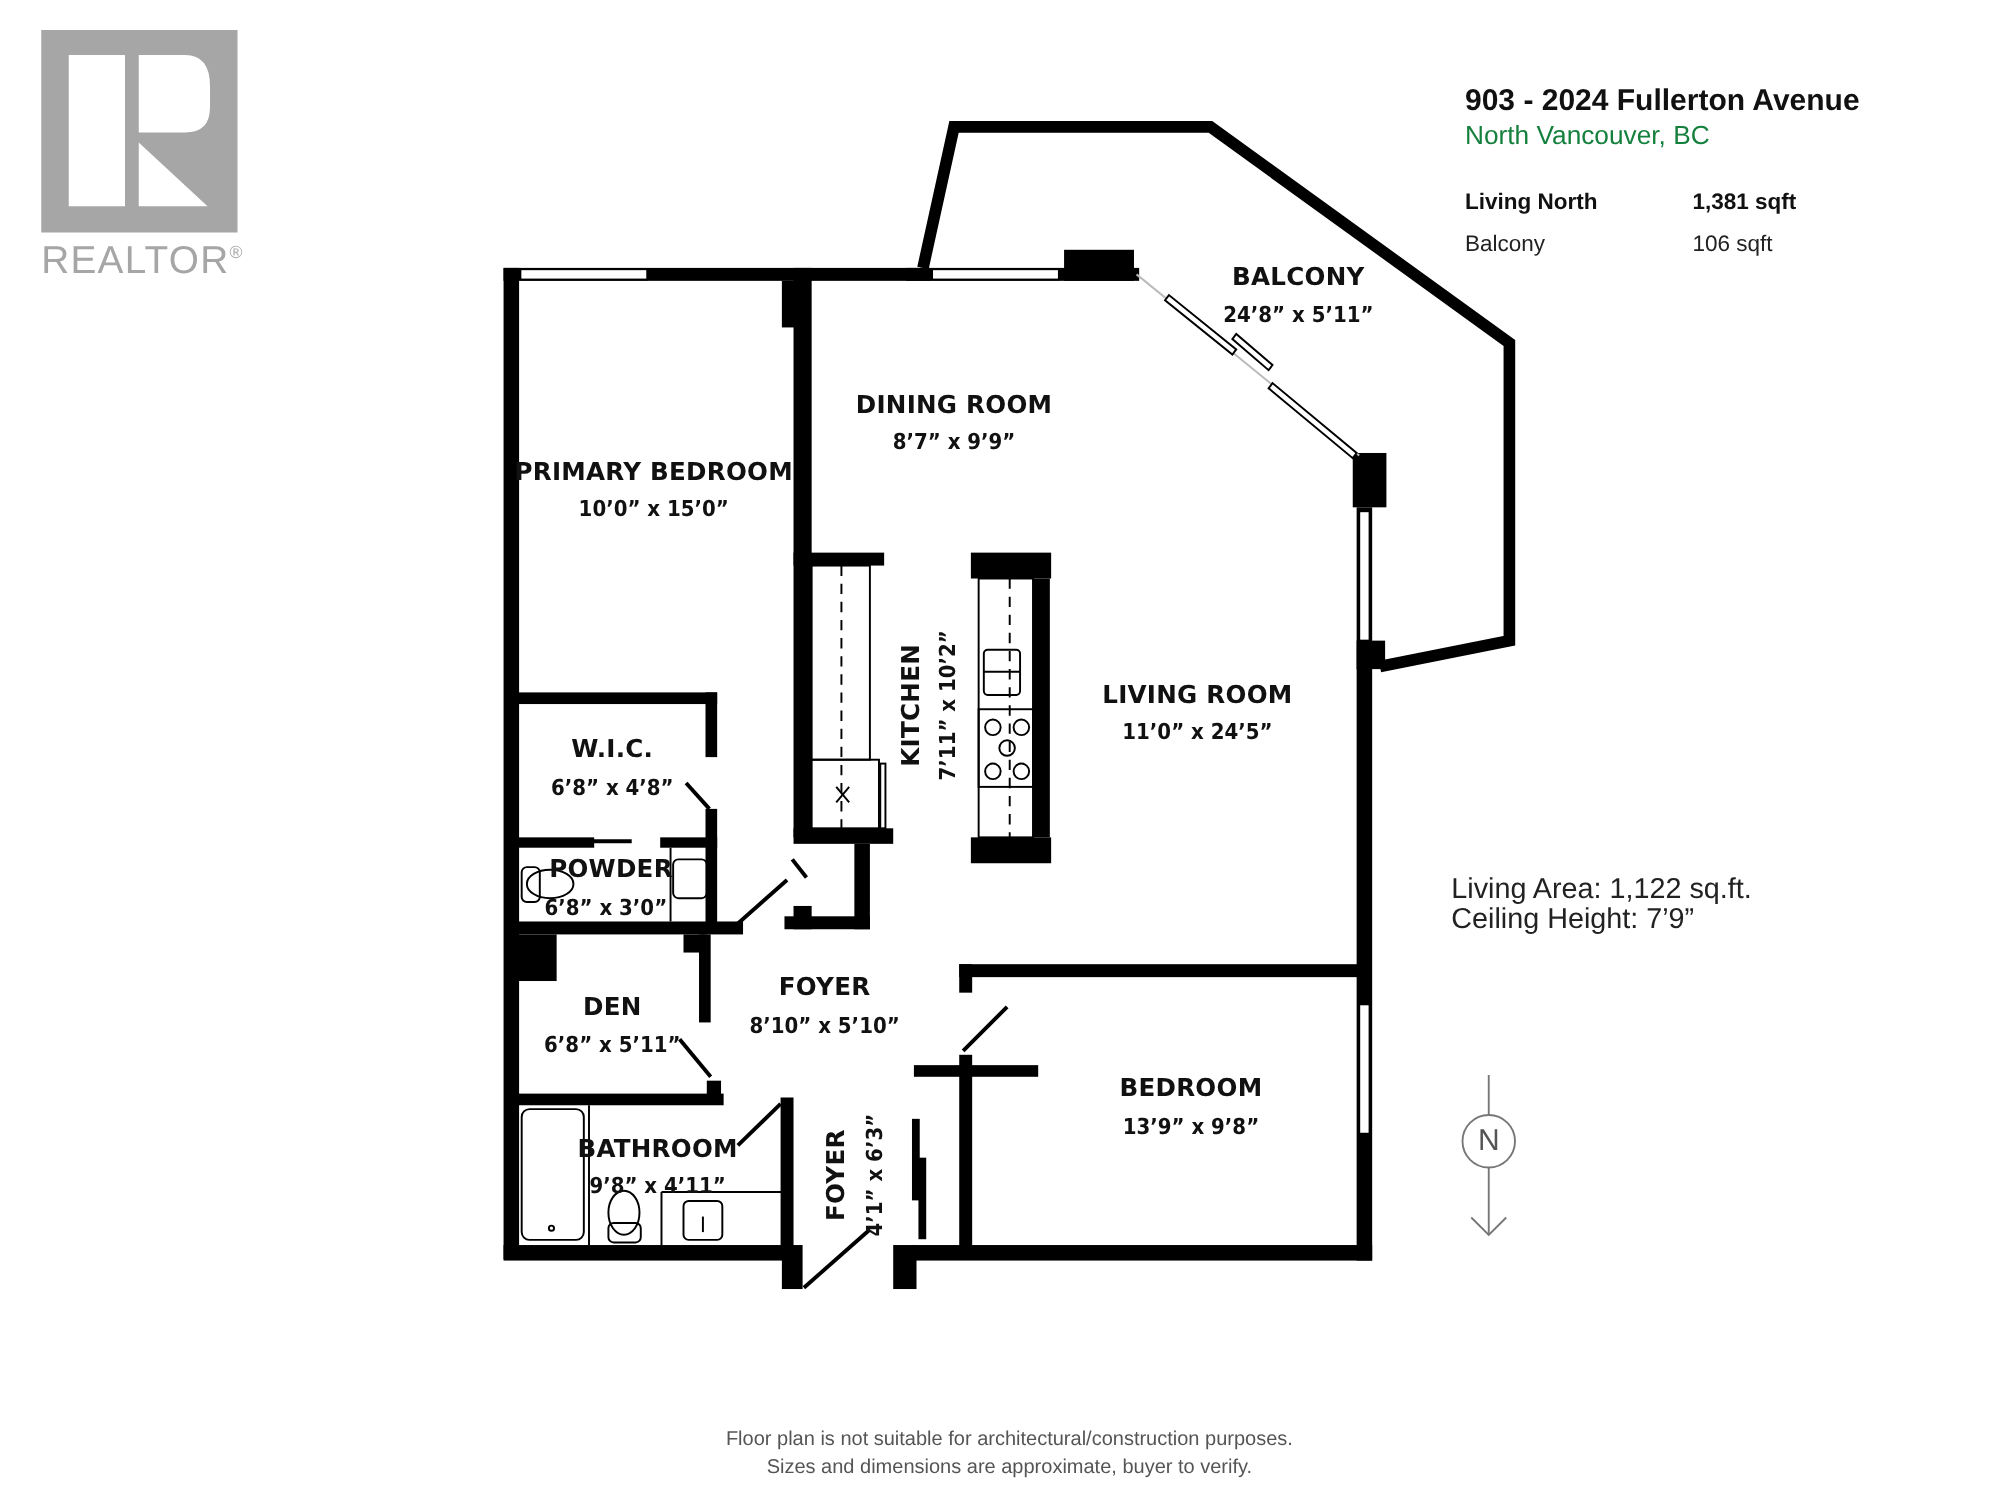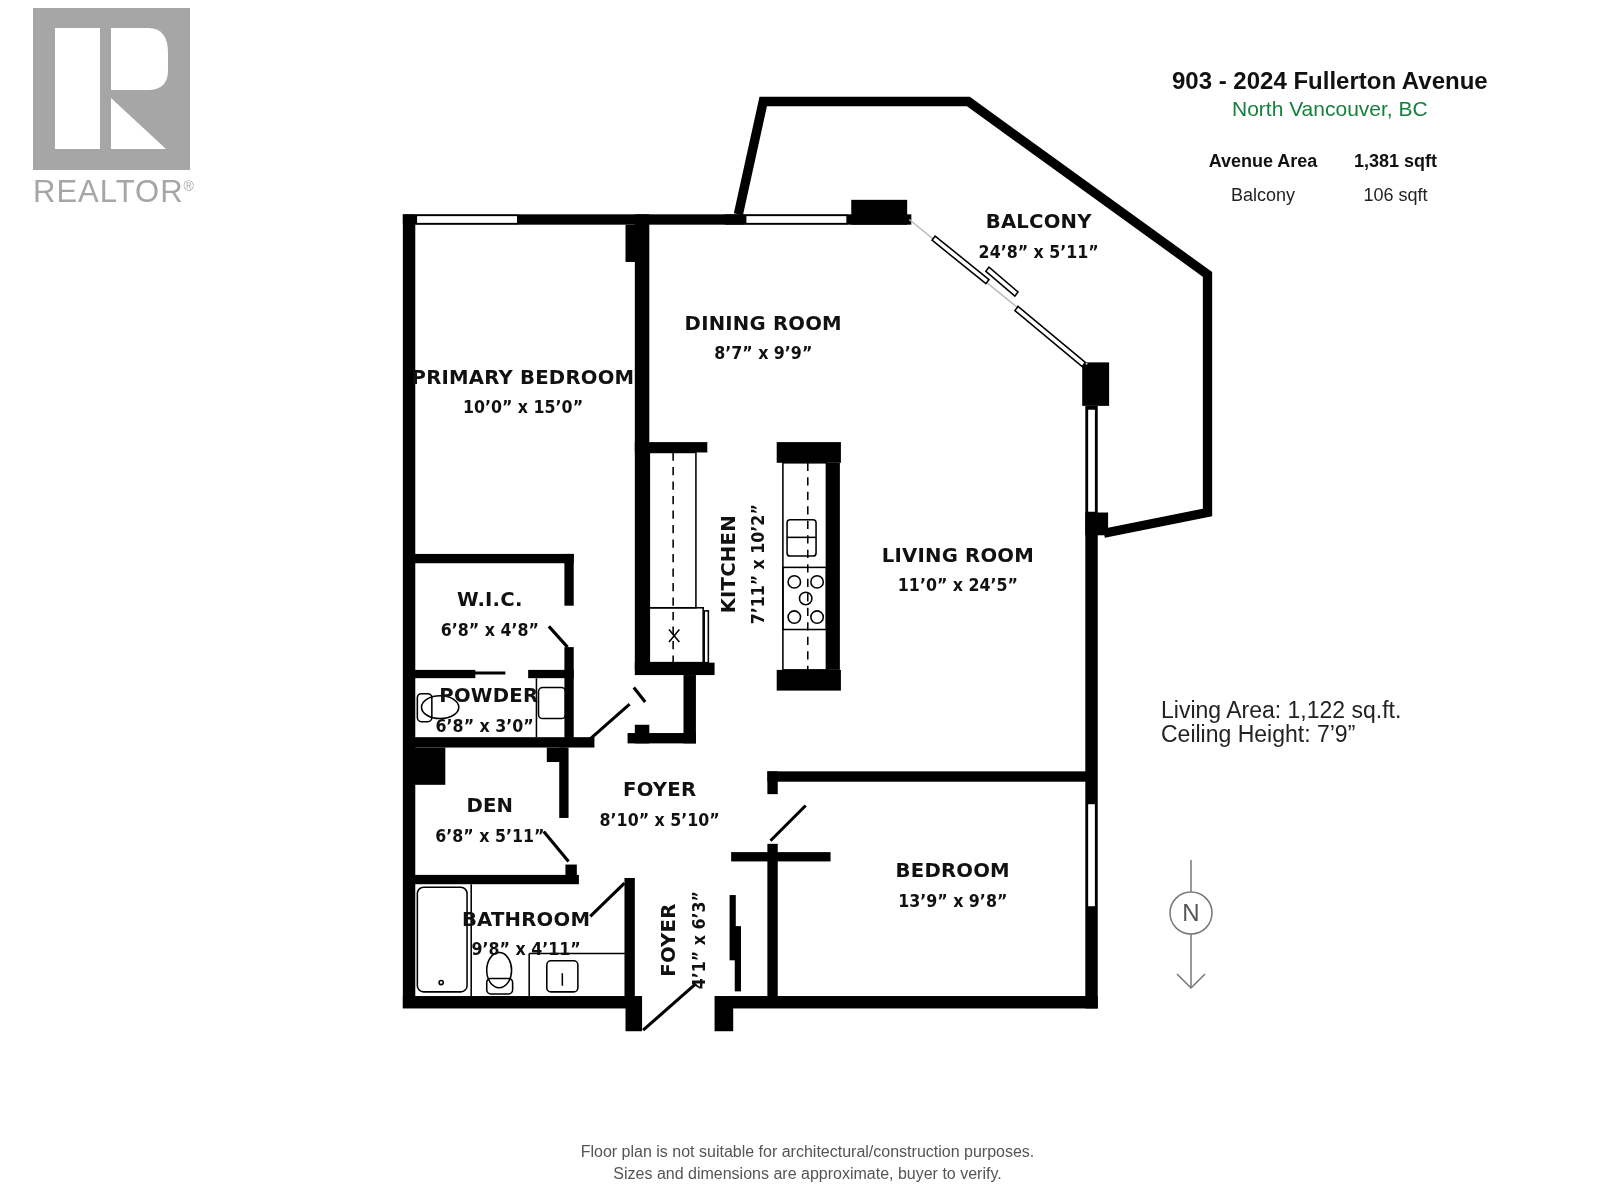--- a/index.html
+++ b/index.html
@@ -1,25 +1,25 @@
 <!DOCTYPE html>
 <html><head>
 <meta charset="utf-8">
 <style>
   html, body { margin:0; padding:0; background:#ffffff; }
   body { width:1600px; height:1200px; position:relative; overflow:hidden; font-family:"Liberation Sans", sans-serif; }
   .stage { position:absolute; left:0; top:0; width:1600px; height:1200px; }
   svg.plan { position:absolute; left:0; top:0; width:1600px; height:1200px; }
   .room-label { font-family:"DejaVu Sans", sans-serif; font-weight:bold; fill:#111; font-size:19px; letter-spacing:0.2px; }
   .room-dim { font-family:"DejaVu Sans", sans-serif; fill:#111; font-size:17px; font-weight:bold; font-stretch:condensed; }
-  .logo { position:absolute; left:33px; top:8px; width:157px; height:200px; }
+  .logo { position:absolute; left:33px; top:24px; width:157px; height:200px; }
   .logo-box { position:absolute; left:0; top:0; width:157px; height:162px; background:#a6a6a6; }
   .logo-word { position:absolute; left:0; top:166px; font-family:"Liberation Sans", sans-serif; font-size:31px; color:#a6a6a6; letter-spacing:1px; }
   .logo-reg { font-size:14px; vertical-align:super; }
-  .info { position:absolute; left:1172px; top:66px; color:#111;text-align:center; }
+  .info { position:absolute; left:1172px; top:66px; color:#111; }
   .info .addr { font-size:24px; font-weight:bold; line-height:30px; }
   .info .city { font-size:21px; line-height:26px; color:#15803d; }
   .info table { border-collapse:collapse; margin-top:22px; }
   .info td { font-size:18px; padding:0; height:34px; color:#222; }
   .info td.k { width:182px; }
   .info tr.bold td { font-weight:bold; color:#111; }
   .notes { position:absolute; left:1161px; top:698px; font-size:23px; line-height:24px; color:#222; }
   .footer { position:absolute; left:0; width:1615px; top:1141px; text-align:center; font-size:16px; line-height:22px; color:#555; }
   .compass { position:absolute; left:1168px; top:860px; width:46px; height:132px; }
 </style>
@@ -38,21 +38,21 @@
     </div>
     <div class="logo-word"><span>REALTOR</span><span class="logo-reg">®</span></div>
   </div>
 
   <div class="info">
     <div class="addr">903 - 2024 Fullerton Avenue</div>
     <div class="city">North Vancouver, BC</div>
     <table>
       <tbody>
           <tr class="bold">
-        <td class="k">Avenue Area</td>
+        <td class="k">Living North</td>
         <td>1,381 sqft</td>
       </tr>
       <tr>
         <td class="k">Balcony</td>
         <td>106 sqft</td>
       </tr>
     </tbody>
       </table>
   </div>
 

